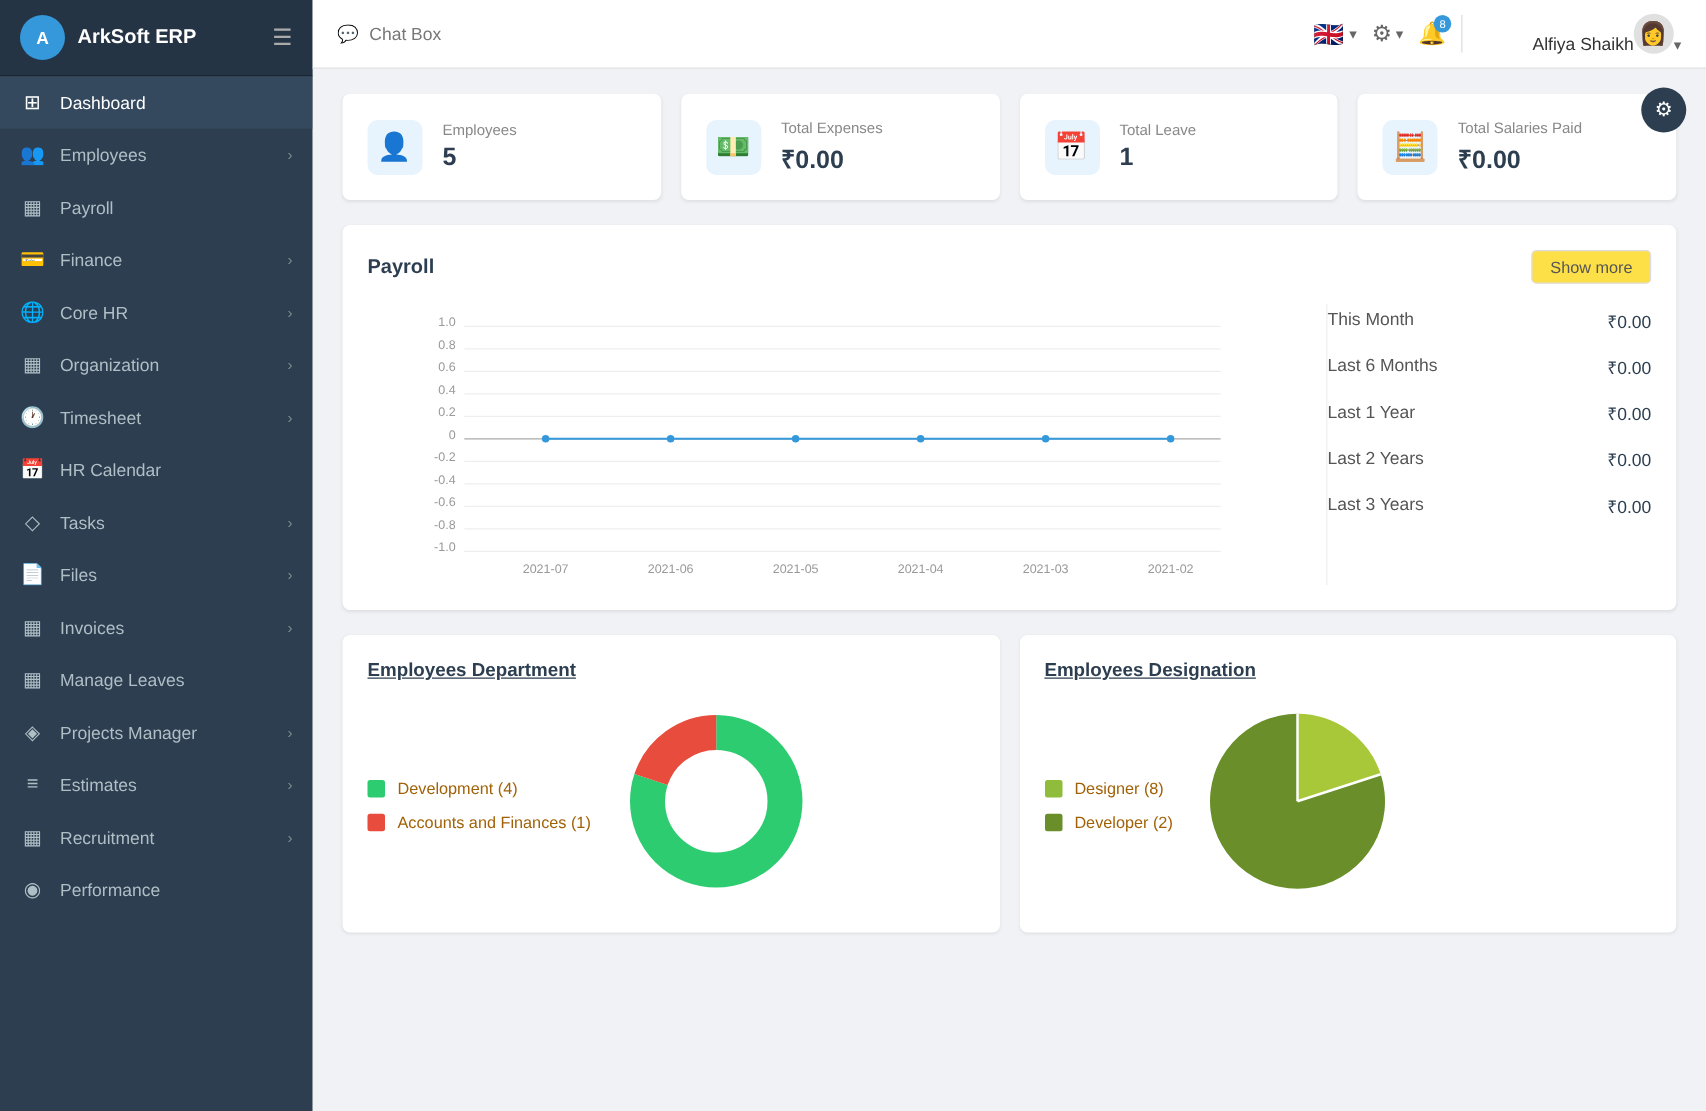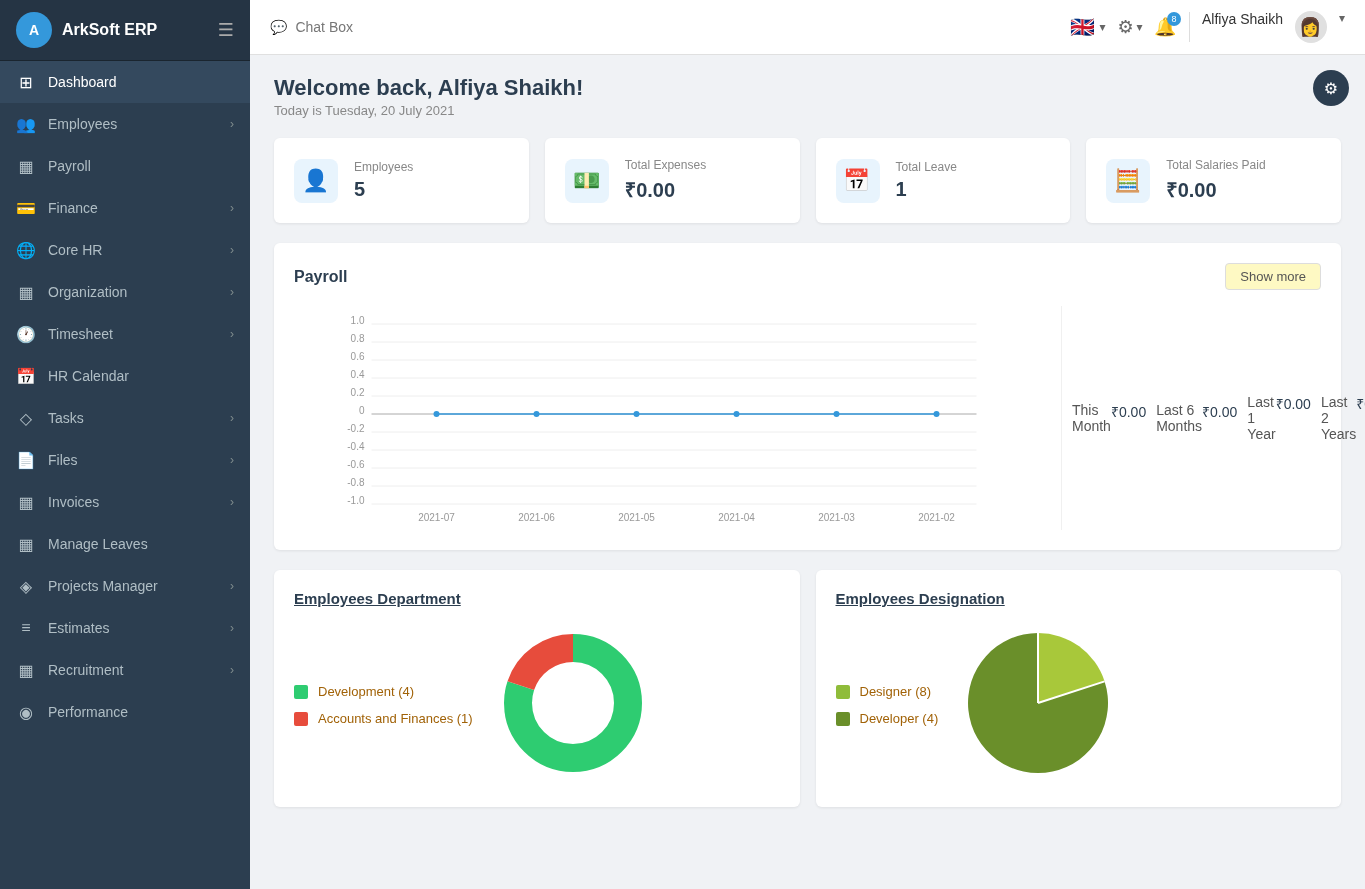--- a/index.html
+++ b/index.html
@@ -136,25 +136,26 @@
       align-items: center;
       justify-content: center;
     }
     .topbar-divider {
       width: 1px;
       height: 30px;
       background: #ddd;
     }
     .topbar-user {
       display: flex;
-      align-items: flex-start;
-      gap: 12px;
+      align-items: flex-end;
+      gap: 0;
       cursor: pointer;
       font-size: 14px;
       color: #333;
+      margin-left: 44px;
     }
     .topbar-avatar {
       width: 32px;
       height: 32px;
       border-radius: 50%;
       background: #e0e0e0;
       display: flex;
       align-items: center;
       justify-content: center;
       font-size: 18px;
@@ -251,42 +252,40 @@
       justify-content: space-between;
       margin-bottom: 16px;
     }
     .payroll-header h2 {
       font-size: 16px;
       font-weight: 600;
       color: #2c3e50;
     }
     .show-more-btn {
       border: 1px solid #ddd;
-      background: #fef9c3;
+      background: #fde047;
       padding: 5px 14px;
       border-radius: 4px;
       font-size: 13px;
       color: #555;
       cursor: pointer;
     }
     .payroll-body {
       display: flex;
       gap: 32px;
     }
     .payroll-chart {
       flex: 1;
     }
     .payroll-stats {
       width: 260px;
       display: flex;
-      flex-direction: row;
+      flex-direction: column;
       gap: 10px;
-      padding-left: 10px;
       border-left: 1px solid #f0f0f0;
-      align-items: center;
     }
     .payroll-stat-row {
       display: flex;
       justify-content: space-between;
       font-size: 14px;
       padding: 4px 0;
     }
     .payroll-stat-label { color: #555; }
     .payroll-stat-value { color: #2c3e50; font-weight: 500; }
 
@@ -464,24 +463,20 @@
         <span>Alfiya Shaikh</span>
         <div class="topbar-avatar">👩</div>
         <span style="font-size:12px;color:#666;">▾</span>
       </div>
     </div>
   </div>
 
   <div class="content">
     <div class="content-gear">⚙</div>
 
-    <div class="content-header">
-      <h1>Welcome back, Alfiya Shaikh!</h1>
-      <p>Today is Tuesday, 20 July 2021</p>
-    </div>
 
     <div class="stat-cards" id="stat-cards-container">
         <div class="stat-card">
     <div class="stat-card-icon">👤</div>
     <div>
       <div class="stat-card-label">Employees</div>
       <div class="stat-card-value">5</div>
     </div>
   </div>
         <div class="stat-card">
@@ -611,21 +606,21 @@
       <div class="chart-card">
         <h3>Employees Designation</h3>
         <div class="chart-card-body">
           <div class="chart-legend" id="desig-legend">
               <div class="legend-item">
     <div class="legend-color" style="background:#8fbc3a"></div>
     <span>Designer (8)</span>
   </div>
               <div class="legend-item">
     <div class="legend-color" style="background:#6a8f2a"></div>
-    <span>Developer (4)</span>
+    <span>Developer (2)</span>
   </div>
             </div>
           <div class="donut-chart">
             <svg width="160" height="160" viewBox="0 0 160 160">
 
               <path d="M80,80 L80,10 A70,70 0 0,1 146.6,58.4 Z" fill="#a8c83a"></path>
 
               <path d="M80,80 L146.6,58.4 A70,70 0 1,1 80,10 Z" fill="#6a8f2a"></path>
 
               <line x1="80" y1="80" x2="80" y2="10" stroke="white" stroke-width="2"></line>

